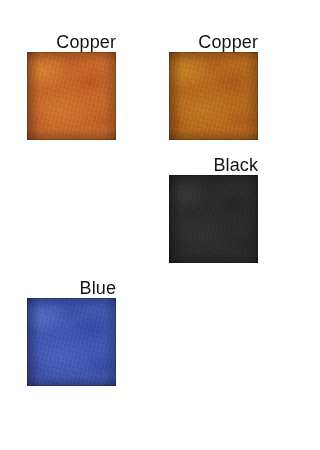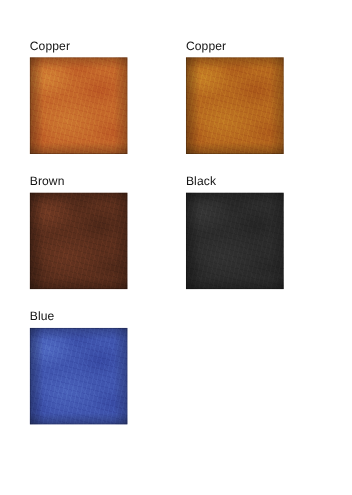--- a/index.html
+++ b/index.html
@@ -26,23 +26,23 @@
   }
 
   .swatch-cell {
     position: absolute;
     width: 89px;
   }
 
   .swatch-label {
     display: block;
     width: 89px;
-    text-align: left;
+    text-align: right;
     font-family: "Liberation Sans", sans-serif;
-    font-size: 11px;
+    font-size: 18px;
     line-height: 15px;
     color: #141414;
     letter-spacing: 0.1px;
     white-space: nowrap;
     margin: 0 0 2px 0;
     user-select: none;
   }
 
   .swatch-chip {
     position: relative;
@@ -119,30 +119,20 @@
     <span class="swatch-label" style="color: rgb(20, 20, 20); width: 89px;">Copper</span>
     <div class="swatch-chip" style="width: 89px; height: 88px;">
       <div class="chip-fill" style="background: rgb(181, 103, 30);"></div>
       <div class="chip-grain"></div>
       <div class="chip-fiber"></div>
       <div class="chip-vignette"></div>
       <div class="chip-edge"></div>
     </div>
   </div>
 
-  <div class="swatch-cell" style="left: 27px; top: 158px; width: 89px;">
-    <span class="swatch-label" style="color: rgb(20, 20, 20); width: 89px;">Brown</span>
-    <div class="swatch-chip" style="width: 89px; height: 88px;">
-      <div class="chip-fill" style="background: rgb(90, 46, 28);"></div>
-      <div class="chip-grain"></div>
-      <div class="chip-fiber"></div>
-      <div class="chip-vignette"></div>
-      <div class="chip-edge"></div>
-    </div>
-  </div>
 
   <div class="swatch-cell" style="left: 169px; top: 158px; width: 89px;">
     <span class="swatch-label" style="color: rgb(20, 20, 20); width: 89px;">Black</span>
     <div class="swatch-chip" style="width: 89px; height: 88px;">
       <div class="chip-fill" style="background: rgb(43, 43, 43);"></div>
       <div class="chip-grain"></div>
       <div class="chip-fiber"></div>
       <div class="chip-vignette"></div>
       <div class="chip-edge"></div>
     </div>

